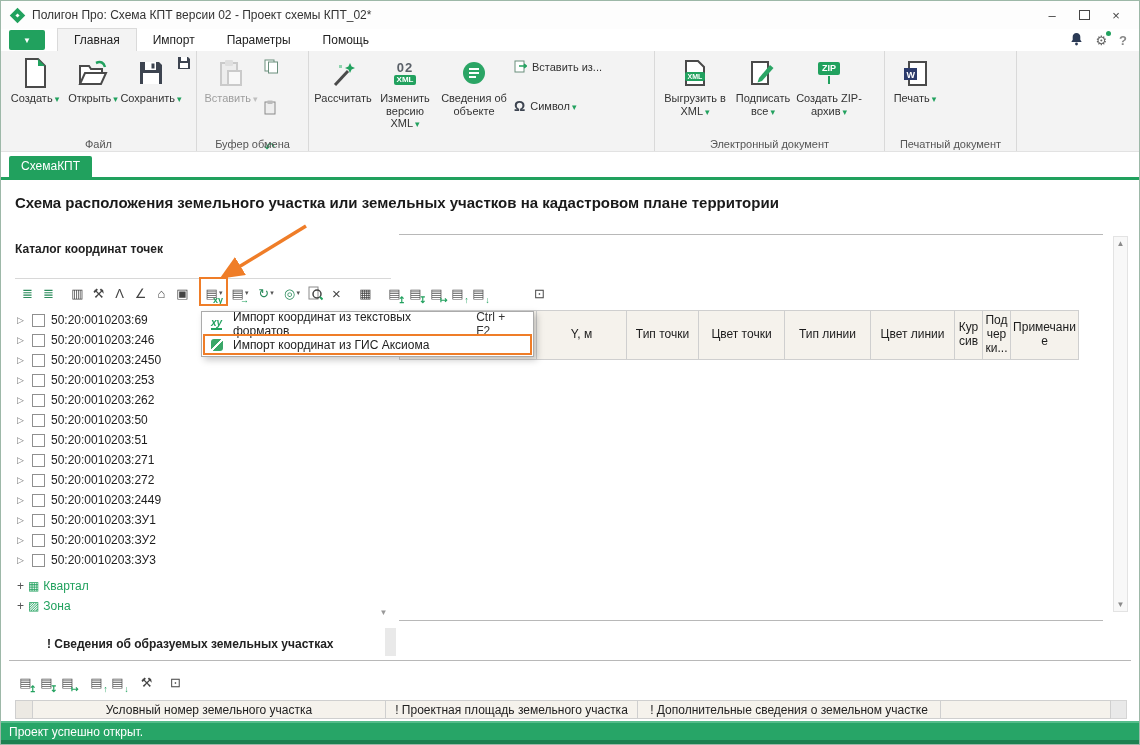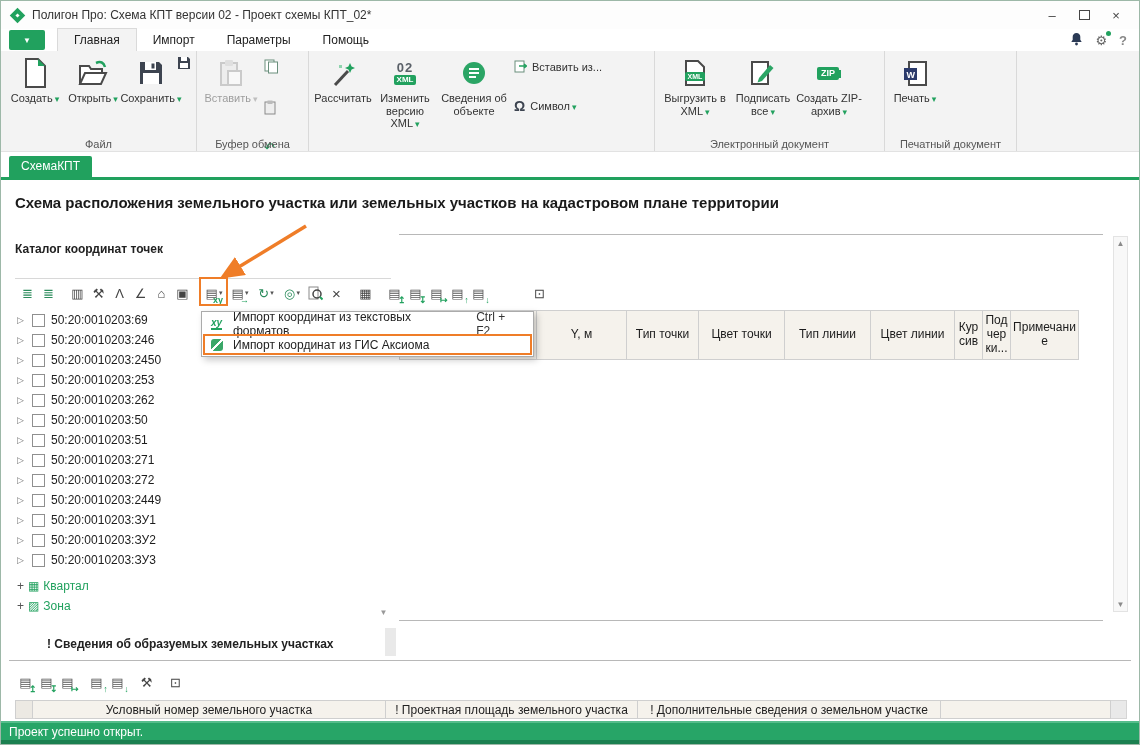--- a/index.html
+++ b/index.html
@@ -37,21 +37,21 @@
   .ric{height:34px;display:flex;align-items:center;justify-content:center;margin-bottom:2px;}
   .rlabel{display:block;}
   .caret::after{content:"▾";color:#21a15e;font-size:9px;margin-left:2px;}
   .disabled{opacity:.45;filter:grayscale(1);}
   .minicol{display:flex;flex-direction:column;gap:23px;padding:5px 2px 0 4px;}
   .minibtn{display:flex;align-items:center;gap:5px;font-size:11px;color:#333;white-space:nowrap;}
   .mini-save{position:absolute;right:5px;top:5px;}
   .i02{display:flex;flex-direction:column;align-items:center;line-height:1;}
   .i02-num{font-weight:bold;color:#5a6068;font-size:13px;letter-spacing:1px;}
   .i02-xml{background:#21a15e;color:#fff;font-size:8px;font-weight:bold;padding:1px 3px;border-radius:2px;margin-top:1px;}
-  .izip{display:flex;flex-direction:row;align-items:center;line-height:1;}
+  .izip{display:flex;flex-direction:column;align-items:center;line-height:1;}
   .izip-txt{background:#21a15e;color:#fff;font-size:9px;font-weight:bold;padding:2px 4px;border-radius:2px;}
   .izip-zip{width:2px;height:8px;background:#21a15e;margin-top:1px;}
   .omega{font-size:14px;font-weight:bold;color:#3d4450;}
   .undo-glyph{color:#21a15e;font-size:13px;line-height:1;}
 
   
   .doctab-row{height:25px;background:#fff;display:flex;align-items:flex-end;padding-left:8px;}
   .doctab{background:#21a15e;color:#fff;font-size:12px;padding:3px 12px 4px;border-radius:2px 2px 0 0;}
   .green-underline{height:3px;background:#21a15e;}
 

